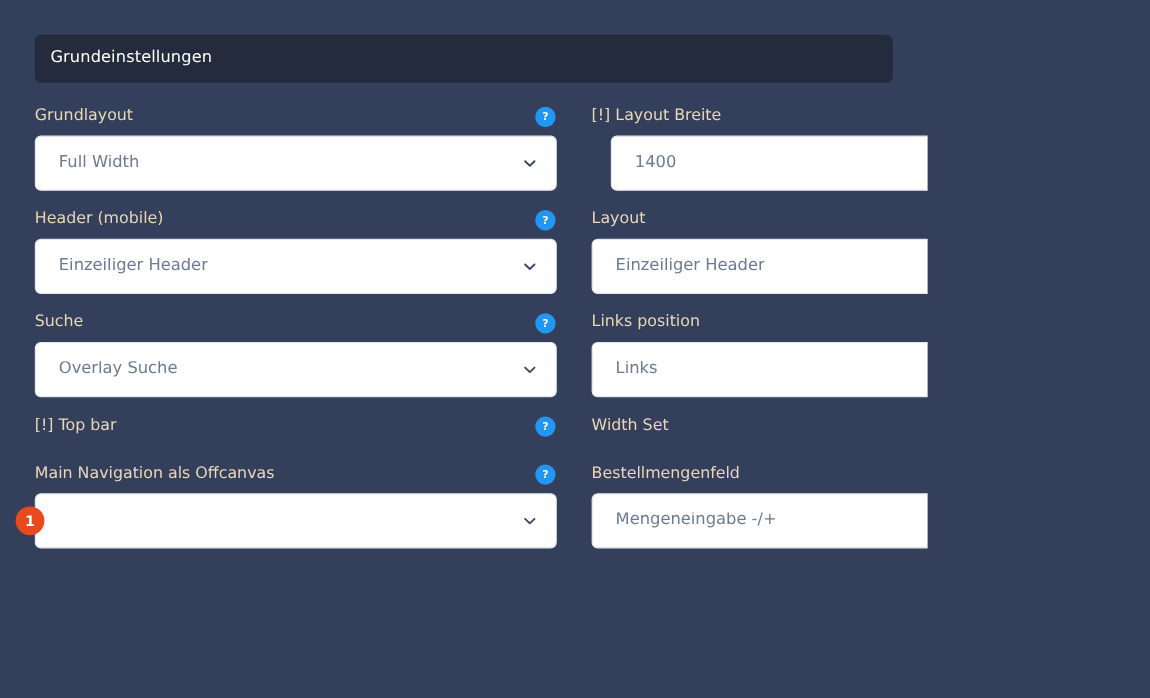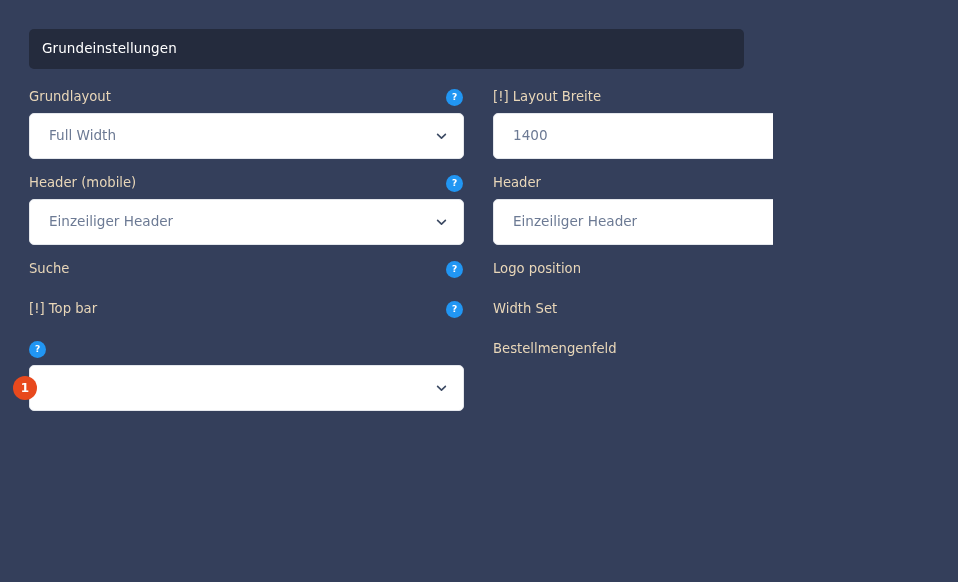--- a/index.html
+++ b/index.html
@@ -92,21 +92,21 @@
     position: relative;
     height: 46px;
     background: #ffffff;
     border: 1px solid #e4e7ec;
     border-radius: 5px;
     display: flex;
     align-items: center;
     padding: 0 38px 0 19px;
     cursor: pointer;
   }
-  .control.is-input { cursor: text; }
+  .control.is-input { cursor: text; margin-left: 16px; }
 
   .control-value {
     color: #6c7a94;
     font-size: 13.6px;
     line-height: 1;
     white-space: nowrap;
     overflow: hidden;
     text-overflow: ellipsis;
   }
 
@@ -195,21 +195,21 @@
           <span class="control-value">Einzeiliger Header</span>
           <span class="chevron">
             <svg width="13" height="13" viewBox="0 0 16 16" aria-hidden="true">
               <path d="M3.2 6 L8 10.6 L12.8 6" fill="none" stroke="#3c4a63" stroke-width="2" stroke-linecap="round" stroke-linejoin="round"></path>
             </svg>
           </span>
         </div>
       </div>
       <div class="field">
         <div class="field-label-row">
-          <span class="field-label">Header</span>
+          <span class="field-label">Layout</span>
           <span class="help-icon">
             <svg width="11" height="11" viewBox="0 0 11 11" aria-hidden="true">
               <text x="5.5" y="8.4" text-anchor="middle" font-family="DejaVu Sans, sans-serif" font-size="9" font-weight="bold" fill="#ffffff">?</text>
             </svg>
           </span>
         </div>
         <div class="control">
           <span class="control-value">Einzeiliger Header</span>
           <span class="chevron">
             <svg width="13" height="13" viewBox="0 0 16 16" aria-hidden="true">
@@ -220,27 +220,43 @@
       </div>
       <div class="field">
         <div class="field-label-row">
           <span class="field-label">Suche</span>
           <span class="help-icon">
             <svg width="11" height="11" viewBox="0 0 11 11" aria-hidden="true">
               <text x="5.5" y="8.4" text-anchor="middle" font-family="DejaVu Sans, sans-serif" font-size="9" font-weight="bold" fill="#ffffff">?</text>
             </svg>
           </span>
         </div>
-      </div>
-      <div class="field">
-        <div class="field-label-row">
-          <span class="field-label">Logo position</span>
-          <span class="help-icon">
-            <svg width="11" height="11" viewBox="0 0 11 11" aria-hidden="true">
-              <text x="5.5" y="8.4" text-anchor="middle" font-family="DejaVu Sans, sans-serif" font-size="9" font-weight="bold" fill="#ffffff">?</text>
+        <div class="control">
+          <span class="control-value">Overlay Suche</span>
+          <span class="chevron">
+            <svg width="13" height="13" viewBox="0 0 16 16" aria-hidden="true">
+              <path d="M3.2 6 L8 10.6 L12.8 6" fill="none" stroke="#3c4a63" stroke-width="2" stroke-linecap="round" stroke-linejoin="round"></path>
+            </svg>
+          </span>
+        </div>
+      </div>
+      <div class="field">
+        <div class="field-label-row">
+          <span class="field-label">Links position</span>
+          <span class="help-icon">
+            <svg width="11" height="11" viewBox="0 0 11 11" aria-hidden="true">
+              <text x="5.5" y="8.4" text-anchor="middle" font-family="DejaVu Sans, sans-serif" font-size="9" font-weight="bold" fill="#ffffff">?</text>
+            </svg>
+          </span>
+        </div>
+        <div class="control">
+          <span class="control-value">Links</span>
+          <span class="chevron">
+            <svg width="13" height="13" viewBox="0 0 16 16" aria-hidden="true">
+              <path d="M3.2 6 L8 10.6 L12.8 6" fill="none" stroke="#3c4a63" stroke-width="2" stroke-linecap="round" stroke-linejoin="round"></path>
             </svg>
           </span>
         </div>
       </div>
       <div class="field">
         <div class="field-label-row">
           <span class="field-label">[!] Top bar</span>
           <span class="help-icon">
             <svg width="11" height="11" viewBox="0 0 11 11" aria-hidden="true">
               <text x="5.5" y="8.4" text-anchor="middle" font-family="DejaVu Sans, sans-serif" font-size="9" font-weight="bold" fill="#ffffff">?</text>
@@ -253,20 +269,21 @@
           <span class="field-label">Width Set</span>
           <span class="help-icon">
             <svg width="11" height="11" viewBox="0 0 11 11" aria-hidden="true">
               <text x="5.5" y="8.4" text-anchor="middle" font-family="DejaVu Sans, sans-serif" font-size="9" font-weight="bold" fill="#ffffff">?</text>
             </svg>
           </span>
         </div>
       </div>
       <div class="field">
         <div class="field-label-row">
+          <span class="field-label">Main Navigation als Offcanvas</span>
           <span class="help-icon">
             <svg width="11" height="11" viewBox="0 0 11 11" aria-hidden="true">
               <text x="5.5" y="8.4" text-anchor="middle" font-family="DejaVu Sans, sans-serif" font-size="9" font-weight="bold" fill="#ffffff">?</text>
             </svg>
           </span>
         </div>
         <div class="control">
           <span class="badge">1</span>
           <span class="chevron">
             <svg width="13" height="13" viewBox="0 0 16 16" aria-hidden="true">
@@ -277,16 +294,24 @@
       </div>
       <div class="field">
         <div class="field-label-row">
           <span class="field-label">Bestellmengenfeld</span>
           <span class="help-icon">
             <svg width="11" height="11" viewBox="0 0 11 11" aria-hidden="true">
               <text x="5.5" y="8.4" text-anchor="middle" font-family="DejaVu Sans, sans-serif" font-size="9" font-weight="bold" fill="#ffffff">?</text>
             </svg>
           </span>
         </div>
+        <div class="control">
+          <span class="control-value">Mengeneingabe -/+</span>
+          <span class="chevron">
+            <svg width="13" height="13" viewBox="0 0 16 16" aria-hidden="true">
+              <path d="M3.2 6 L8 10.6 L12.8 6" fill="none" stroke="#3c4a63" stroke-width="2" stroke-linecap="round" stroke-linejoin="round"></path>
+            </svg>
+          </span>
+        </div>
       </div>
     </div>
 
 </div>
 
 </body></html>

